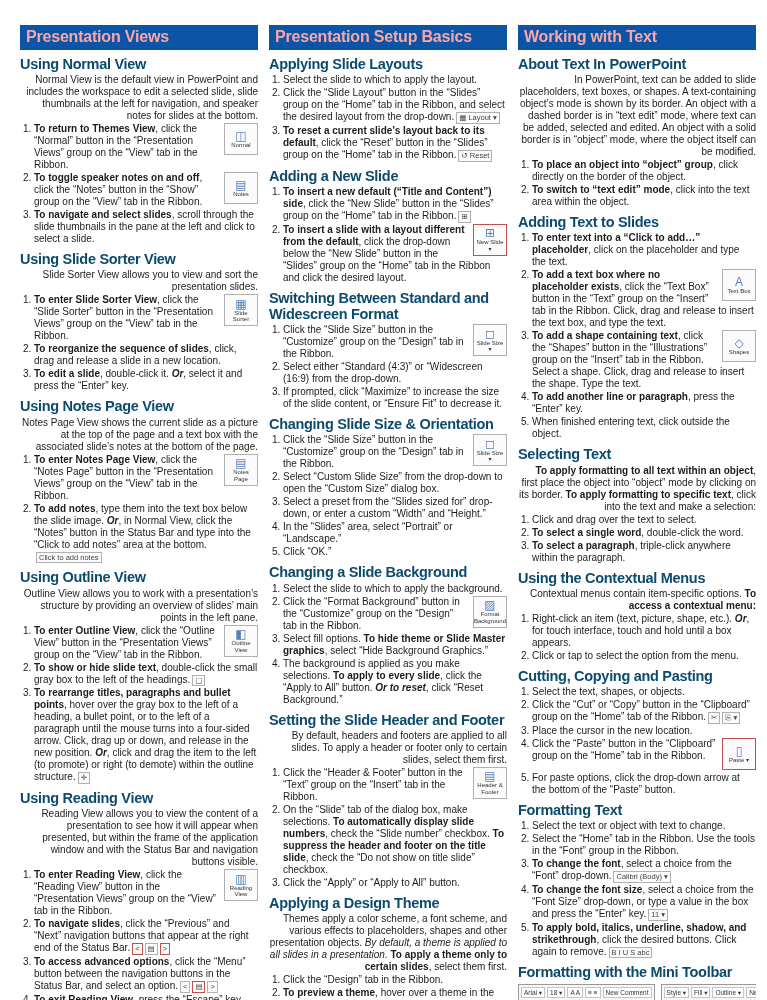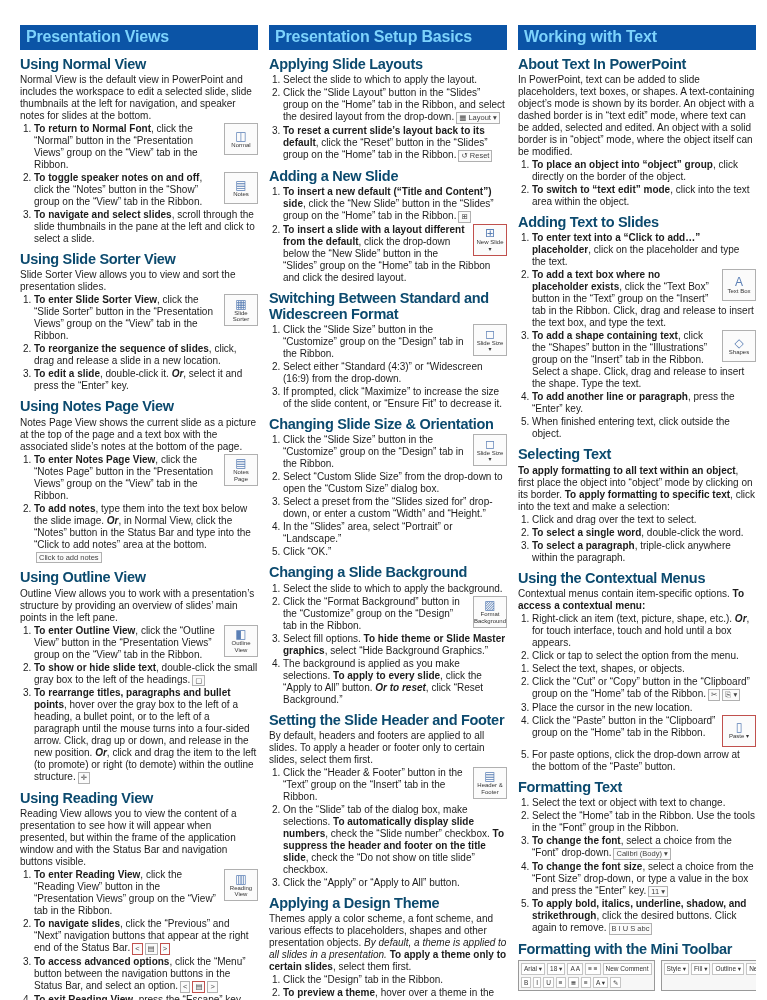--- a/index.html
+++ b/index.html
@@ -1,24 +1,24 @@
 <!DOCTYPE html>
 <html><head>
 <meta charset="utf-8">
 <style>
   html,body{margin:0;padding:0;background:#fff;}
   .page{width:767px;height:1000px;overflow:hidden;background:#fff;
         font-family:"Liberation Sans","DejaVu Sans",sans-serif;color:#1c1c1c;
         box-sizing:border-box;padding:25px 6px 0 20px;display:flex;gap:11px;}
   .col{width:238px;flex:0 0 238px;overflow:hidden;}
-  .col-header{background:#0b54a6;color:#7dd3fc;font-weight:bold;font-size:16px;
+  .col-header{background:#0b54a6;color:#fca5a5;font-weight:bold;font-size:16px;
               padding:3px 6px 4px 6px;letter-spacing:-0.2px;margin-bottom:2px;}
   .section h2{color:#0c4a6e;font-size:14.5px;letter-spacing:-0.3px;
               margin:6px 0 2px 0;line-height:1.12;}
-  .section p{margin:0 0 1px 0;font-size:10px;line-height:1.2;}
+  .section p{margin:0 0 1px 0;font-size:10px;line-height:1.2;text-align:right;}
   .section ol{margin:0;padding-left:14px;}
   .section li{font-size:10px;line-height:1.2;margin:0 0 1px 0;}
   .seg-b{font-weight:bold;}
   .seg-i{font-style:italic;}
   .seg-bi{font-weight:bold;font-style:italic;}
   .ribbon-btn{float:right;margin:0 0 1px 4px;border:1px solid #b0b0b0;background:#fbfbfb;
               width:30px;min-height:28px;display:flex;flex-direction:column;align-items:center;
               justify-content:center;text-align:center;padding:1px;}
   .ribbon-btn .glyph{font-size:12px;line-height:1;color:#5a7fb5;}
   .ribbon-btn .cap{font-size:6px;line-height:1.1;color:#333;}
@@ -42,21 +42,21 @@
   <div class="col">
     <div class="col-header">Presentation Views</div>
     <div>
         <div class="section">
           <h2>Using Normal View</h2>
           <p>Normal View is the default view in PowerPoint and includes the workspace to edit a selected slide, slide thumbnails at the left for navigation, and speaker notes for slides at the bottom.</p>
           <ol>
             <li class="clearfix"><span class="ribbon-btn">
                 <span class="glyph">◫</span>
                 <span class="cap">Normal</span>
-              </span><span class="seg-b">To return to Normal Font</span>, click the “Normal” button in the “Presentation Views” group on the “View” tab in the Ribbon.</li>
+              </span><span class="seg-b">To return to Themes View</span>, click the “Normal” button in the “Presentation Views” group on the “View” tab in the Ribbon.</li>
             <li class="clearfix"><span class="ribbon-btn">
                 <span class="glyph">▤</span>
                 <span class="cap">Notes</span>
               </span><span class="seg-b">To toggle speaker notes on and off</span>, click the “Notes” button in the “Show” group on the “View” tab in the Ribbon.</li>
             <li class="clearfix"><span class="seg-b">To navigate and select slides</span>, scroll through the slide thumbnails in the pane at the left and click to select a slide.</li>
           </ol>
         </div>
         <div class="section">
           <h2>Using Slide Sorter View</h2>
           <p>Slide Sorter View allows you to view and sort the presentation slides.</p>
@@ -224,20 +224,21 @@
         </div>
         <div class="section">
           <h2>Using the Contextual Menus</h2>
           <p>Contextual menus contain item-specific options. <span class="seg-b">To access a contextual menu:</span></p>
           <ol>
             <li class="clearfix">Right-click an item (text, picture, shape, etc.). <span class="seg-bi">Or</span>, for touch interface, touch and hold until a box appears.</li>
             <li class="clearfix">Click or tap to select the option from the menu.</li>
           </ol>
         </div>
         <div class="section">
+          <h2>Cutting, Copying and Pasting</h2>
           <ol>
             <li class="clearfix">Select the text, shapes, or objects.</li>
             <li class="clearfix">Click the “Cut” or “Copy” button in the “Clipboard” group on the “Home” tab of the Ribbon.<span class="chip">✂</span><span class="chip">⎘ ▾</span></li>
             <li class="clearfix">Place the cursor in the new location.</li>
             <li class="clearfix"><span class="ribbon-btn red">
                 <span class="glyph">▯</span>
                 <span class="cap">Paste ▾</span>
               </span>Click the “Paste” button in the “Clipboard” group on the “Home” tab in the Ribbon.</li>
             <li class="clearfix">For paste options, click the drop-down arrow at the bottom of the “Paste” button.</li>
           </ol>

